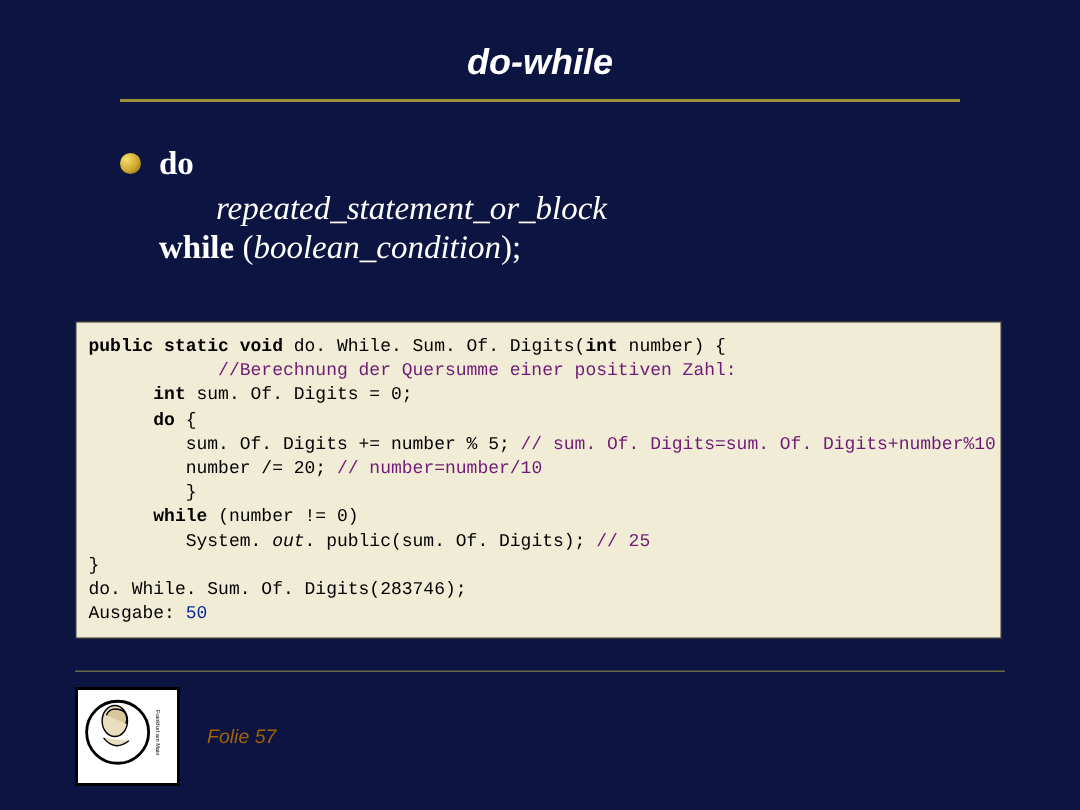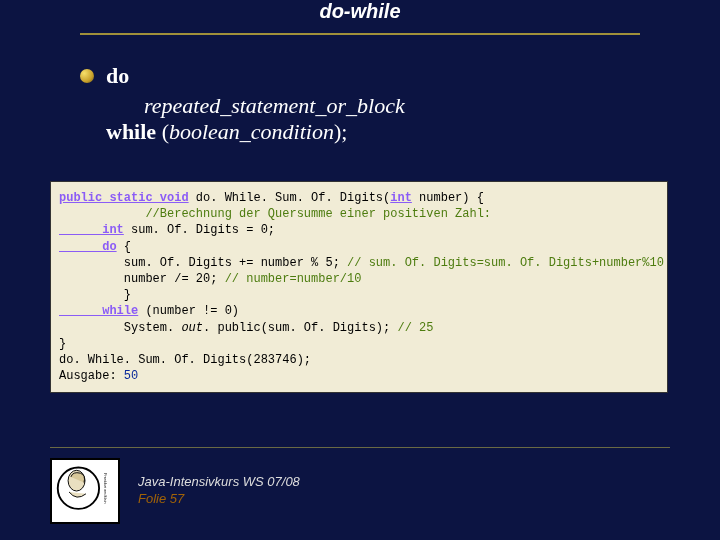--- a/index.html
+++ b/index.html
@@ -7,23 +7,24 @@
     width: 720px;
     height: 540px;
     background: #0c1442;
     font-family: Arial, Helvetica, sans-serif;
     overflow: hidden;
     position: relative;
   }
   .slide-title {
     text-align: center;
     color: #fff;
-    font-size: 20px;
+    font-size: 24px;
     font-weight: bold;
     font-style: italic;
+    padding-top: 28px;
     padding-bottom: 8px;
   }
   .title-underline {
     width: 560px;
     height: 2px;
     background: #a0903a;
     margin: 2px auto 0 auto;
   }
   .content {
     padding: 28px 80px 10px 80px;
@@ -61,23 +62,23 @@
     margin: 26px 52px 0 50px;
     background: #f1ecd6;
     border: 1px solid #333;
     padding: 8px 8px 8px 8px;
     font-family: "Courier New", monospace;
     font-size: 12px;
     line-height: 1.35;
     color: #000;
     white-space: pre;
   }
-  .ckw { color: #8b5cf6; font-weight: bold; text-decoration: underline; }
+  .ckw { color: #000000; font-weight: bold; }
   .cstatic { color: #000; font-style: italic; }
-  .ccomment { color: #4d7c0f; }
+  .ccomment { color: #701a75; }
   .coutput { color: #0a2a9a; }
   .footer {
     position: absolute;
     left: 50px;
     bottom: 16px;
     display: flex;
     align-items: center;
     gap: 18px;
   }
   .logo {
@@ -145,16 +146,15 @@
     <svg viewBox="0 0 70 66">
       <rect x="0" y="0" width="70" height="66" fill="#fff"></rect>
       <circle cx="28" cy="30" r="22" fill="none" stroke="#000" stroke-width="2"></circle>
       <ellipse cx="26" cy="22" rx="9" ry="11" fill="#e9dfc0" stroke="#000" stroke-width="1"></ellipse>
       <path d="M20 18 Q22 12 30 14 Q36 16 34 24" fill="#d8c89a" stroke="#000" stroke-width="1"></path>
       <path d="M18 34 Q26 44 36 36" fill="#e9dfc0" stroke="#000" stroke-width="1"></path>
       <text x="55" y="14" font-size="4" fill="#000" transform="rotate(90 55 14)">Frankfurt am Main</text>
     </svg>
   </div>
   <div class="footer-text">
-    <div class="course">Java-Intensivkurs WS 07/08</div>
     <div class="folie">Folie 57</div>
   </div>
 </div>
 
 </body></html>

